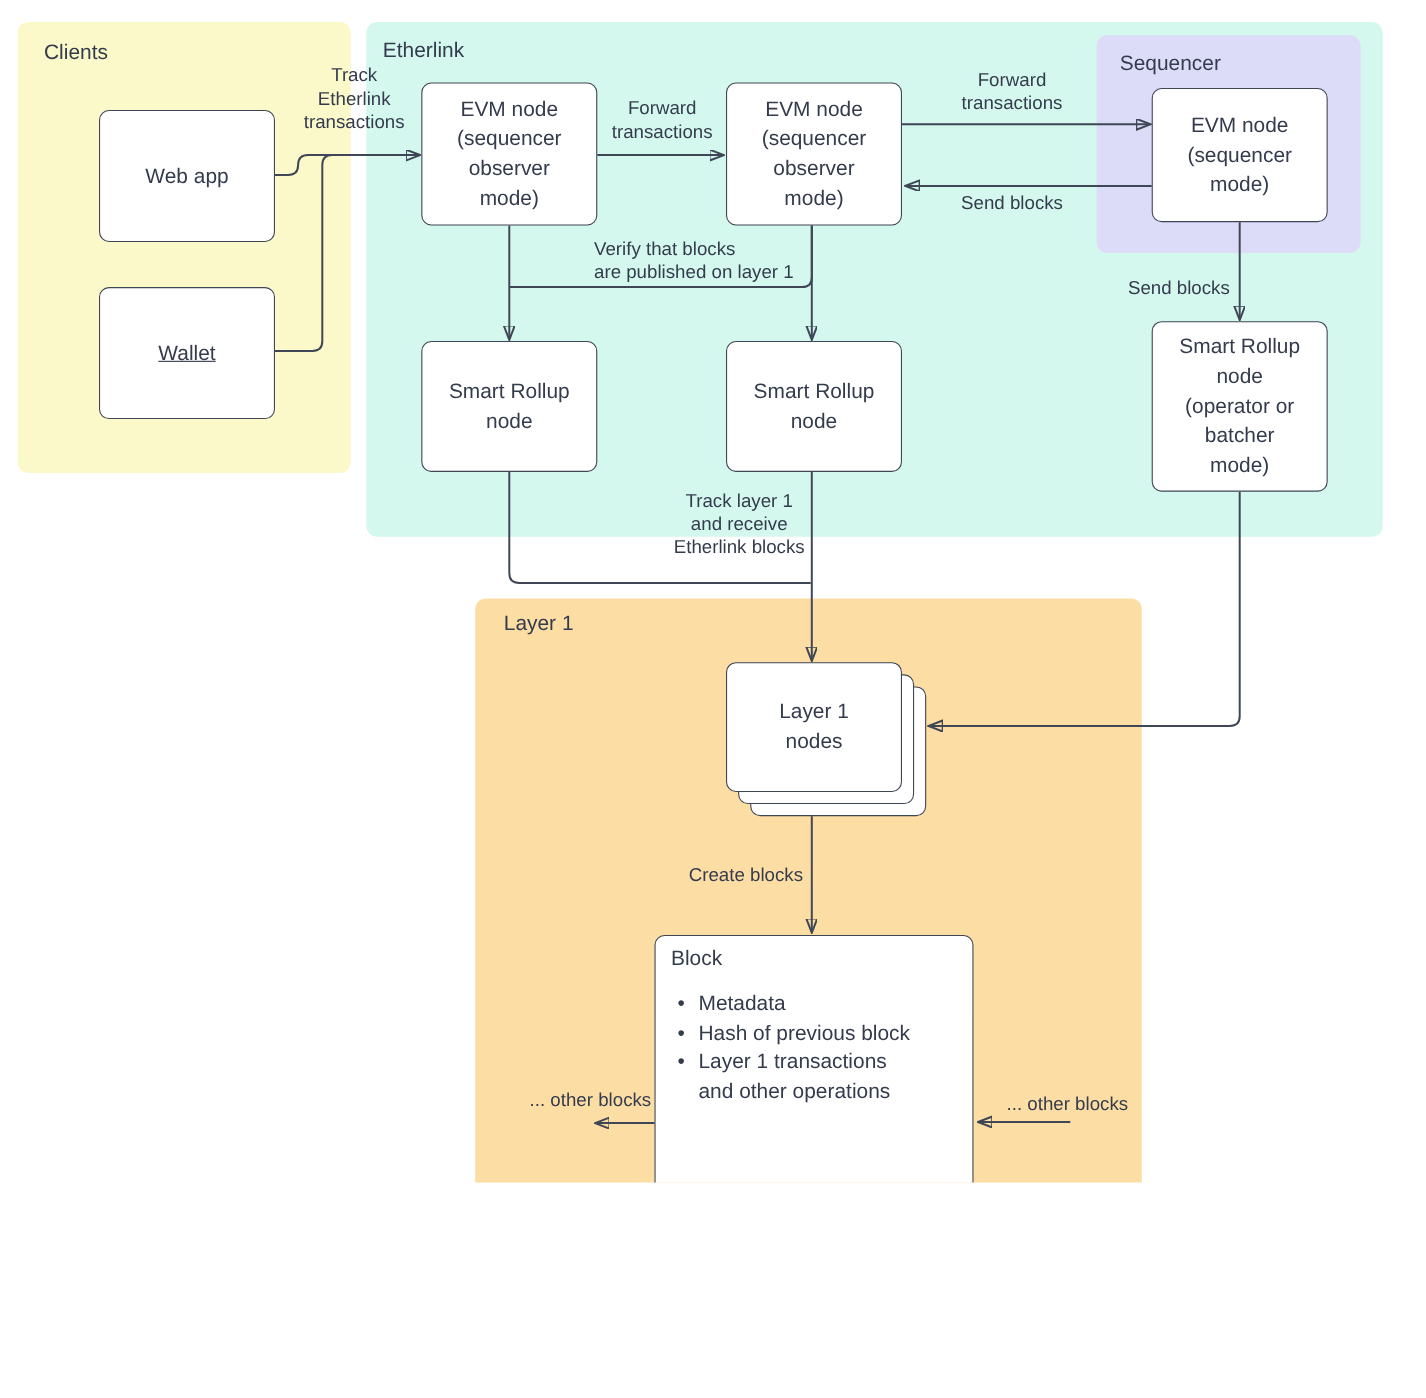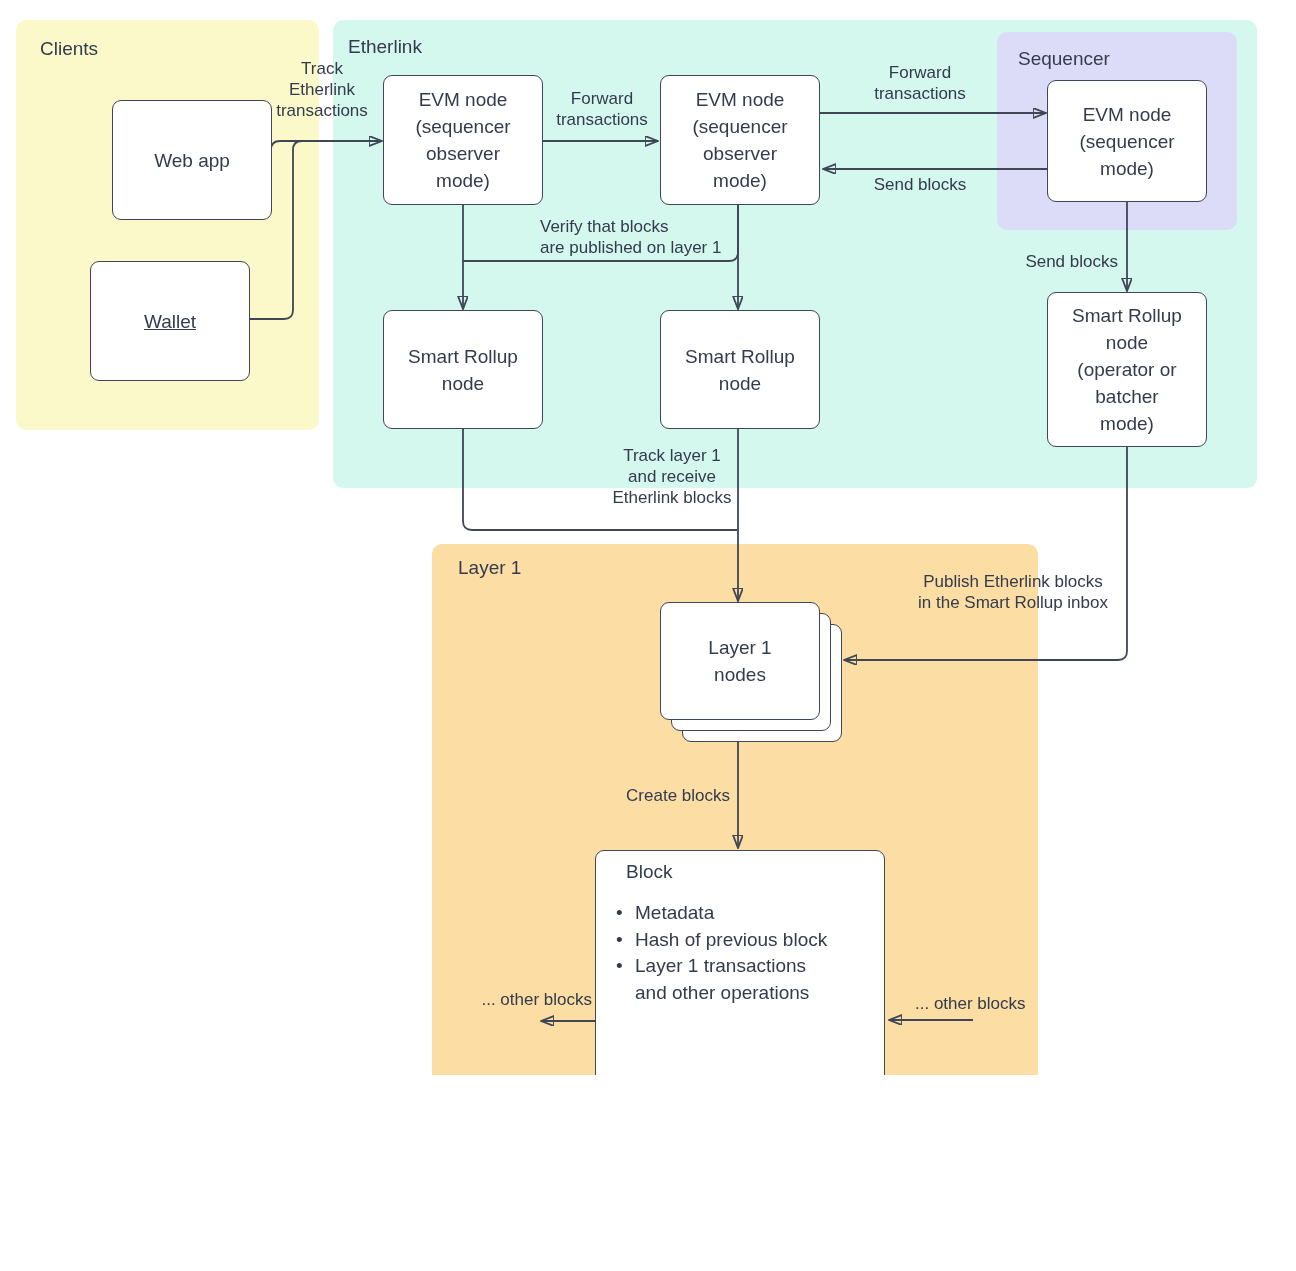--- a/index.html
+++ b/index.html
@@ -15,21 +15,21 @@
   .edges path{fill:none;stroke:var(--stroke-color);stroke-width:1.8;}
   .arrowhead{fill:var(--stroke-color);stroke:none;}
   .node{position:absolute;background:var(--node-bg);border:1.6px solid var(--stroke-color);
         border-radius:9px;display:flex;align-items:center;justify-content:center;
         text-align:center;font-size:19px;line-height:27px;white-space:pre-line;z-index:2;}
   .stack-wrap{position:absolute;z-index:2;}
   .stack-card{position:absolute;background:var(--node-bg);border:1.6px solid var(--stroke-color);border-radius:9px;}
   .edge-label{position:absolute;font-size:17px;line-height:21px;white-space:pre-line;z-index:2;}
   .block{position:absolute;background:var(--node-bg);border:1.6px solid var(--stroke-color);
          border-radius:9px;z-index:2;padding:8px 16px 0 14px;}
-  .block-title{font-size:19px;line-height:22px;margin:2px 0 0 16px;font-weight:normal;}
+  .block-title{font-size:19px;line-height:22px;margin:2px 0 0 0;font-weight:normal;}
   .block ul{list-style:none;margin:17px 0 0 4px;padding:0;font-size:19px;line-height:26.5px;}
   .block li{position:relative;padding-left:21px;white-space:pre-line;}
   .block li::before{content:"\2022";position:absolute;left:2px;top:0;}
 </style>
 </head>
 <body>
 
 <div class="canvas">
 
   <div class="panel" style="left:16px;top:20px;width:303px;height:410px;background:var(--clients-bg);"></div>
@@ -58,21 +58,21 @@
     <path d="M738,205 V252 Q738,261 729,261 H463"></path>
     <path d="M1127,202 V290" marker-end="url(#arrow)"></path>
     <path d="M463,429 V521 Q463,530 472,530 H737"></path>
     <path d="M738,429 V600" marker-end="url(#arrow)"></path>
     <path d="M1127,447 V651 Q1127,660 1118,660 H845" marker-end="url(#arrow)"></path>
     <path d="M738,742 V847" marker-end="url(#arrow)"></path>
     <path d="M595,1021 H542" marker-end="url(#arrow)"></path>
     <path d="M973,1020 H890" marker-end="url(#arrow)"></path>
   </svg>
 
-  <div class="node" style="left:90px;top:100px;width:160px;height:120px;margin-left:22px;">
+  <div class="node" style="left:90px;top:100px;width:160px;height:120px;">
     <span>Web app</span>
   </div>
   <div class="node" style="left:90px;top:261px;width:160px;height:120px;text-decoration:underline;">
     <span>Wallet</span>
   </div>
   <div class="node" style="left:383px;top:75px;width:160px;height:130px;">
     <span>EVM node
 (sequencer
 observer
 mode)</span>
@@ -130,19 +130,17 @@
 transactions</div>
   <div class="edge-label" style="left:850px;top:62px;width:140px;text-align:center;">Forward
 transactions</div>
   <div class="edge-label" style="left:850px;top:174px;width:140px;text-align:center;">Send blocks</div>
   <div class="edge-label" style="left:978px;top:251px;width:140px;text-align:right;">Send blocks</div>
   <div class="edge-label" style="left:540px;top:216px;width:200px;text-align:left;">Verify that blocks
 are published on layer 1</div>
   <div class="edge-label" style="left:592px;top:445px;width:160px;text-align:center;">Track layer 1
 and receive
 Etherlink blocks</div>
-  <div class="edge-label" style="left:903px;top:571px;width:220px;text-align:center;">Publish Etherlink blocks
-in the Smart Rollup inbox</div>
   <div class="edge-label" style="left:590px;top:785px;width:140px;text-align:right;">Create blocks</div>
   <div class="edge-label" style="left:452px;top:989px;width:140px;text-align:right;">... other blocks</div>
   <div class="edge-label" style="left:915px;top:993px;width:140px;text-align:left;">... other blocks</div>
 
 </div>
 
 </body></html>

